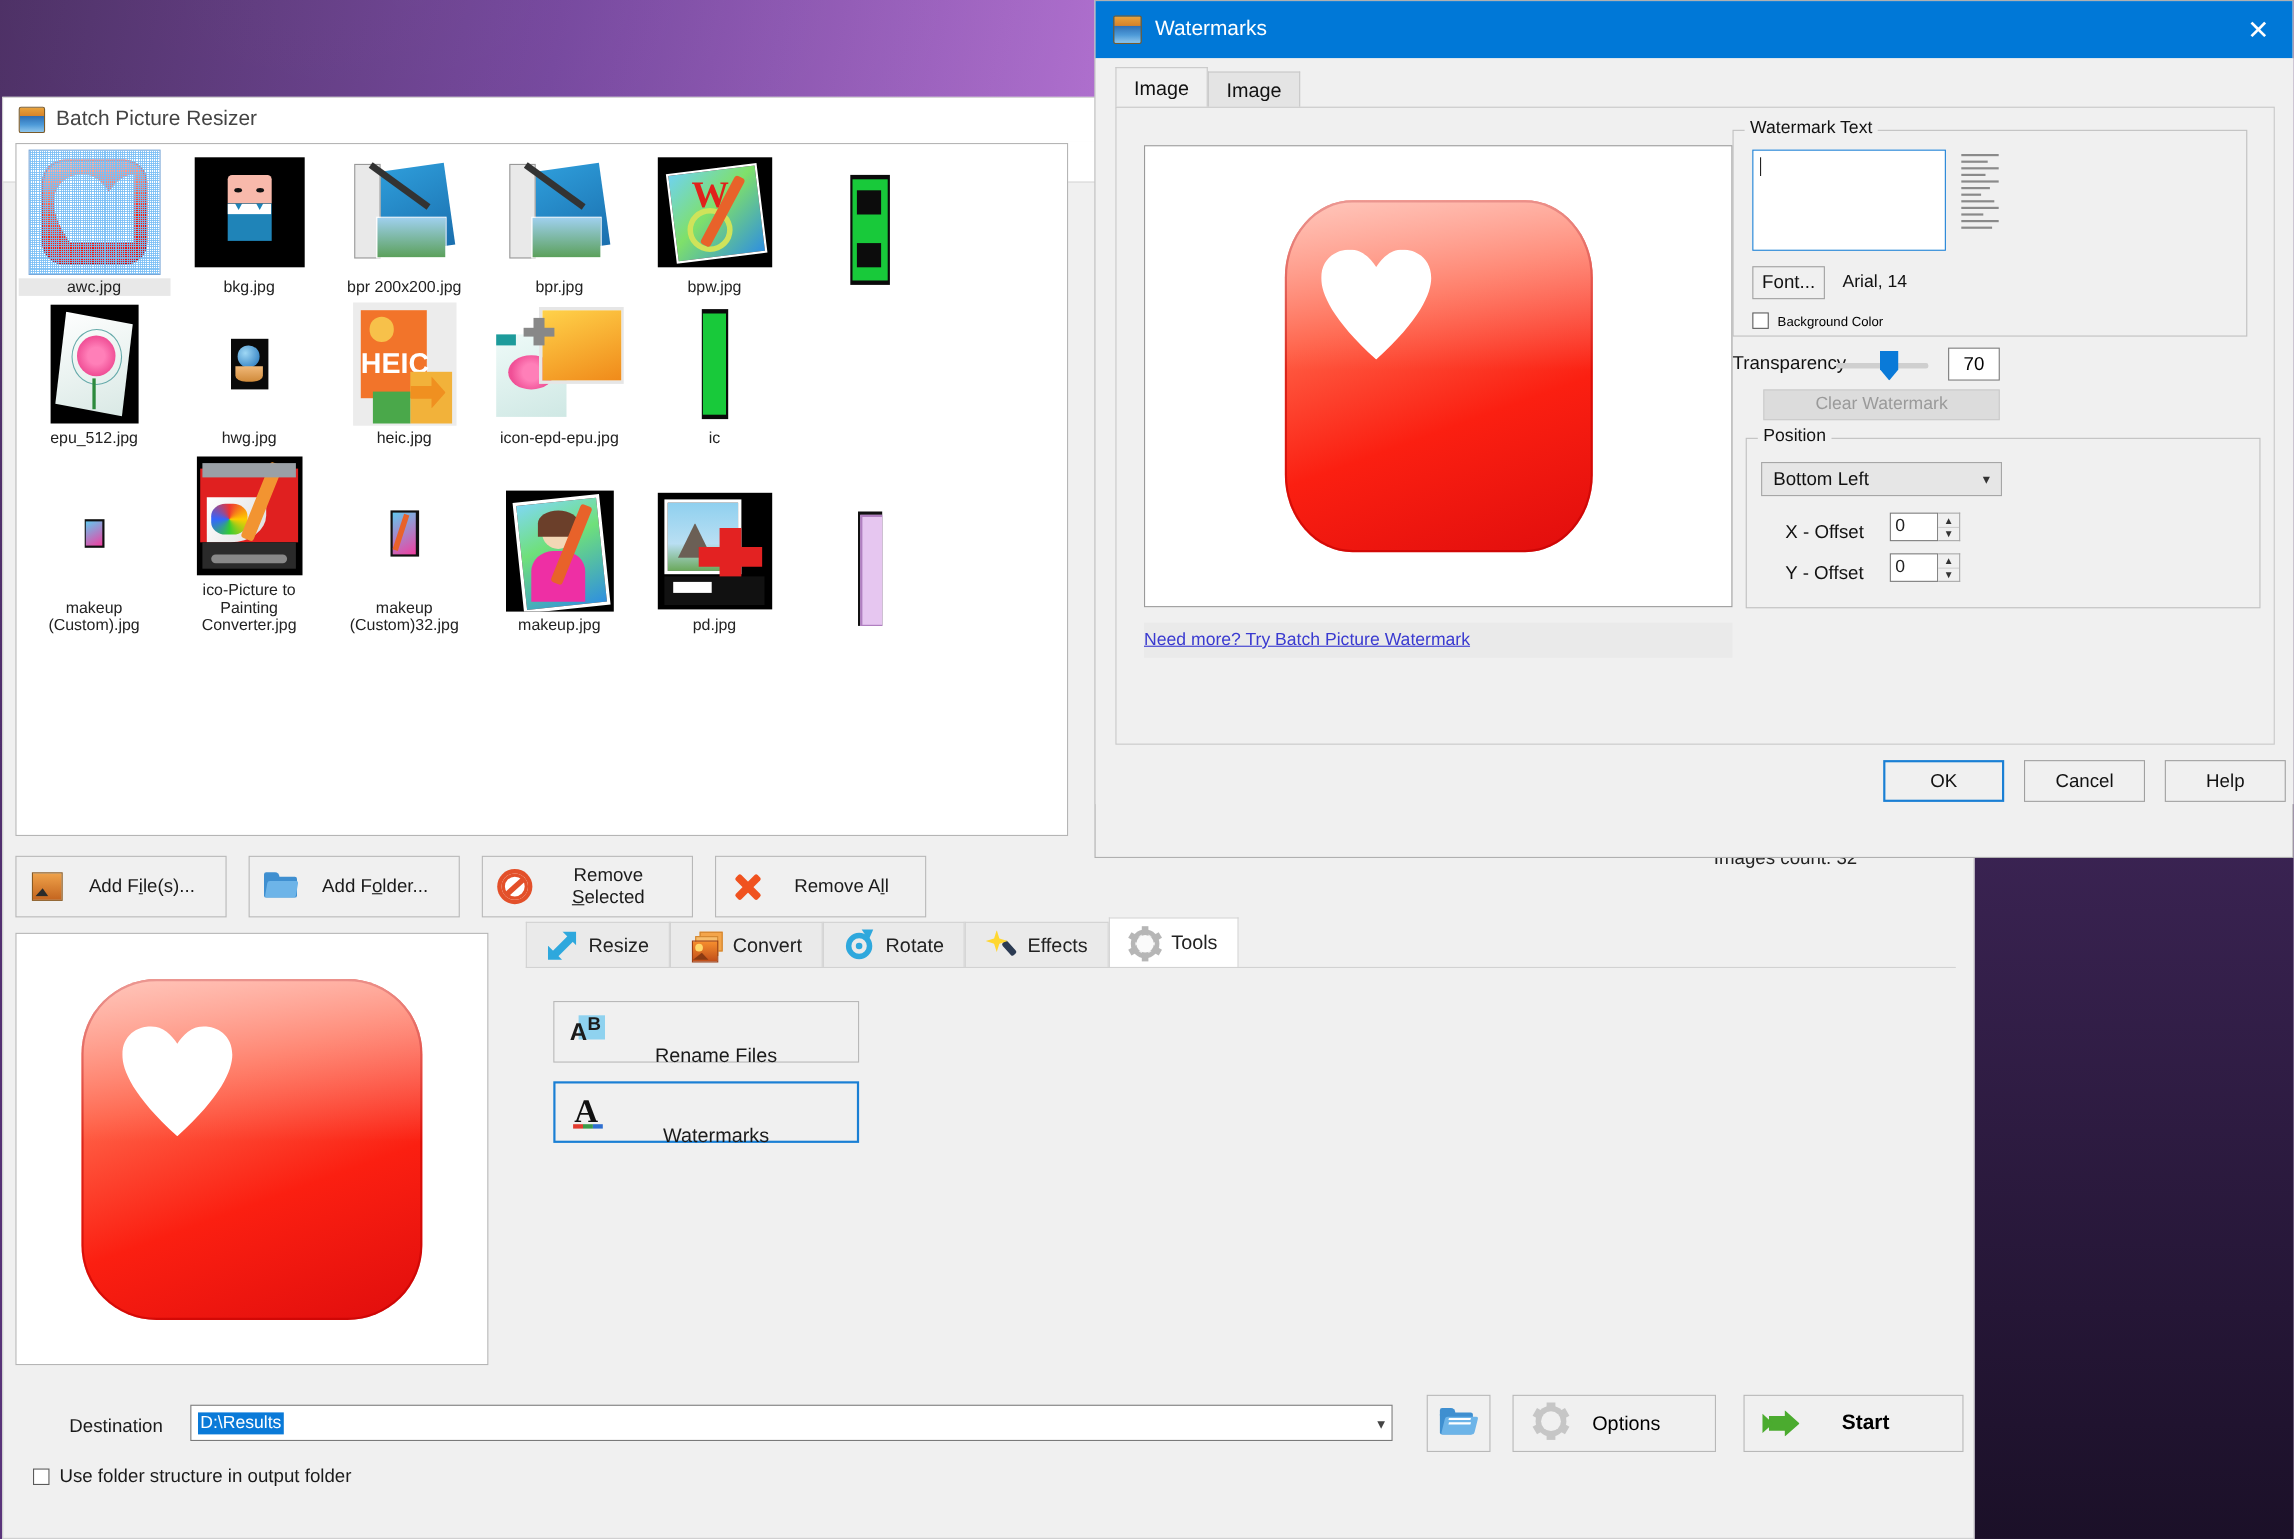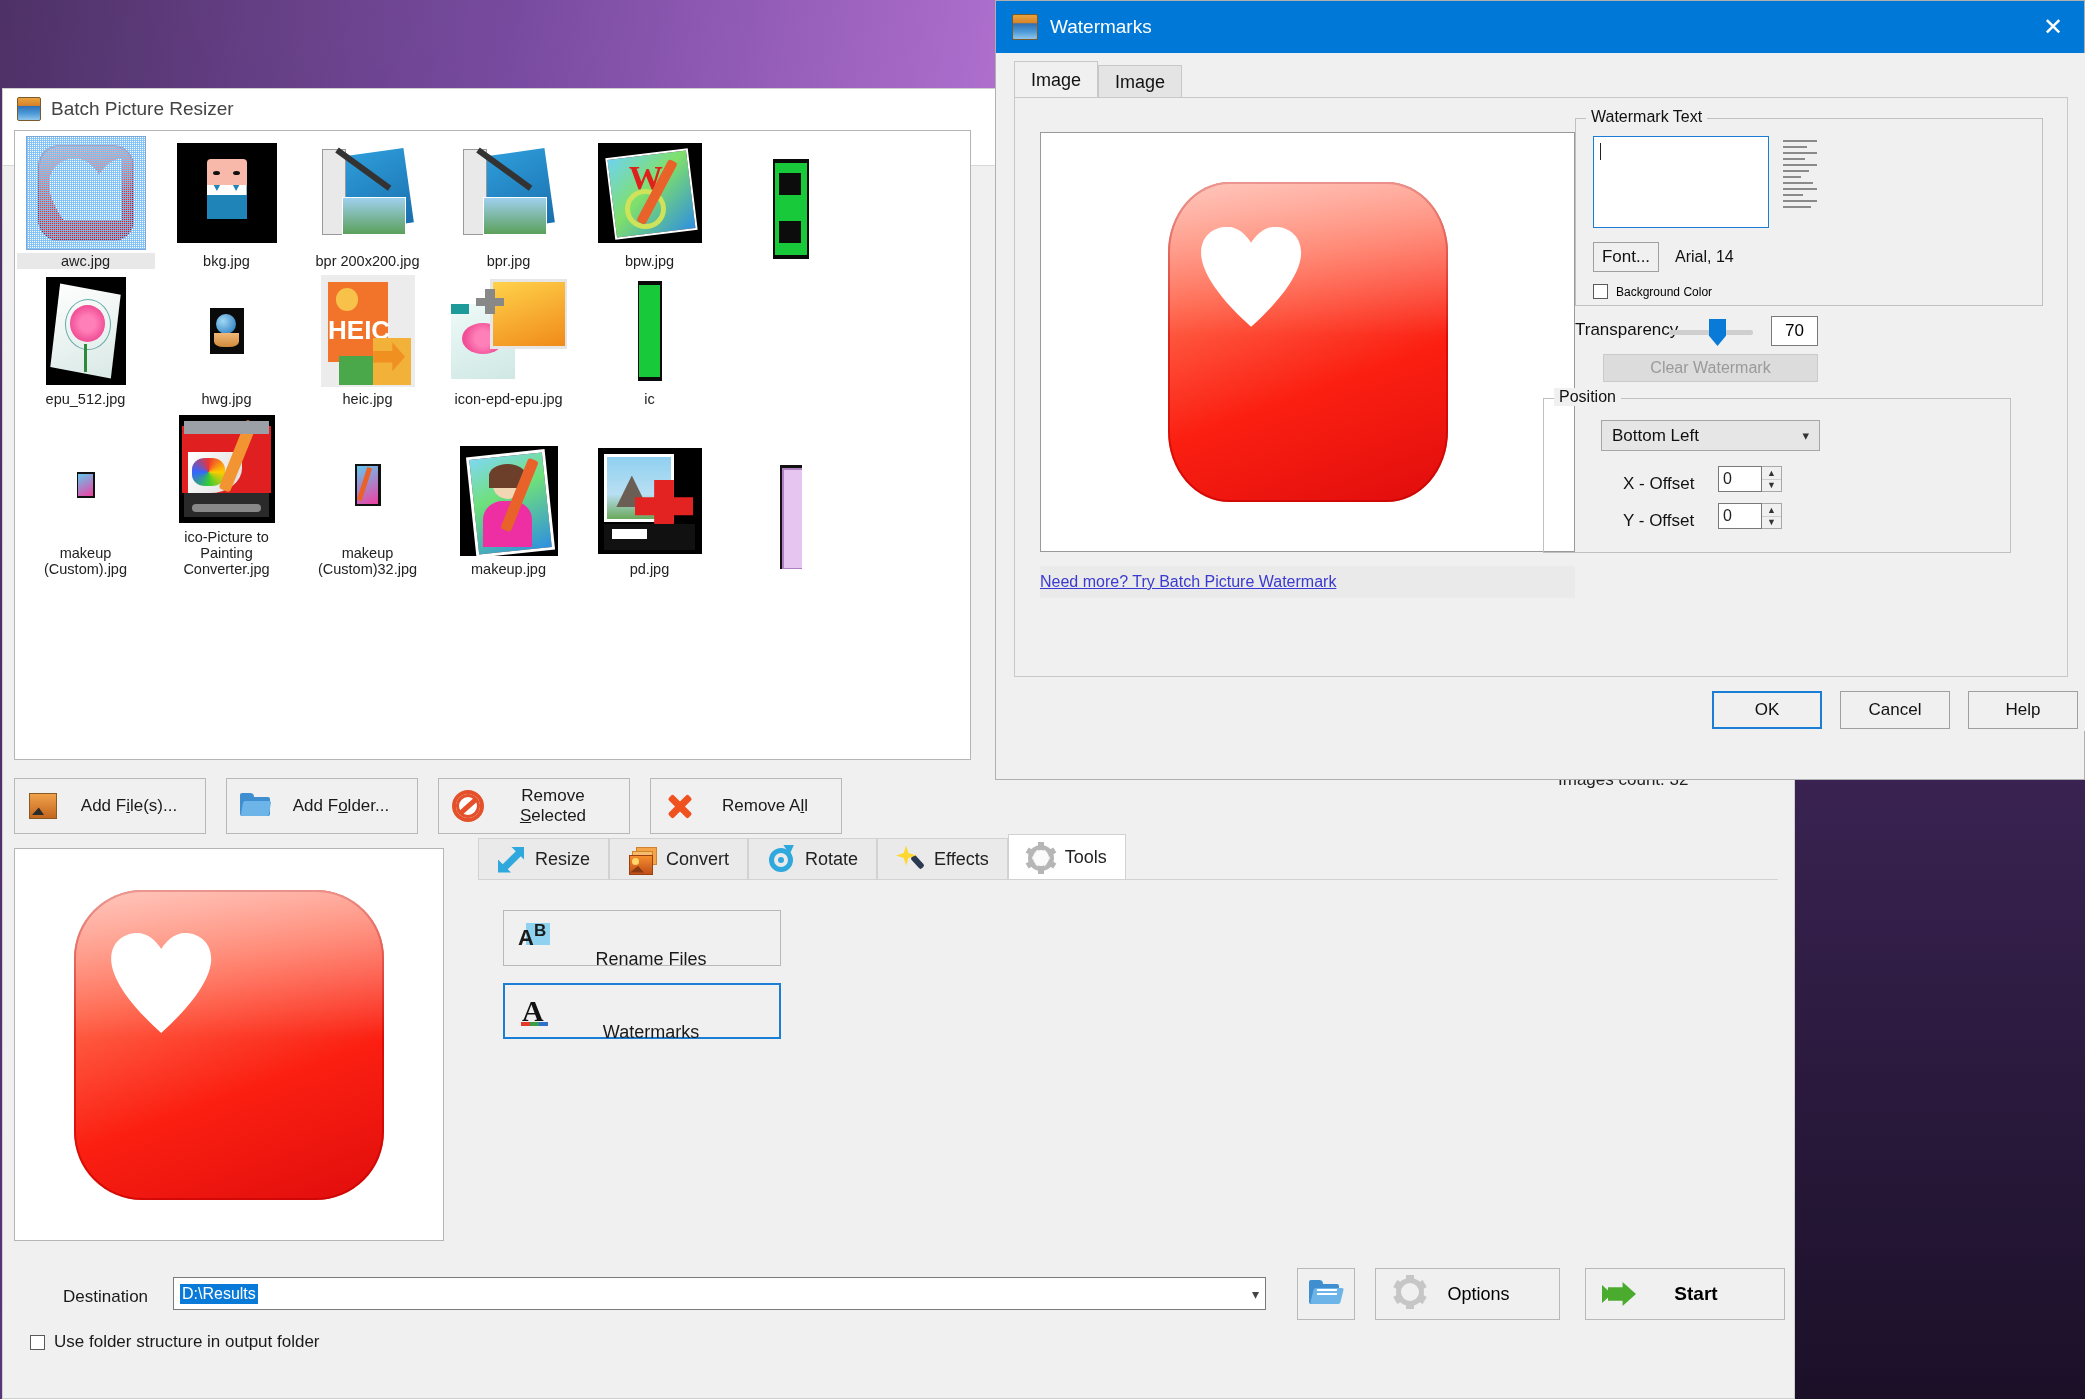--- a/index.html
+++ b/index.html
@@ -584,21 +584,21 @@
         <div style="position:absolute;left:40px;top:-11px;width:17px;height:27px;background:#0a7ad8;clip-path:polygon(0 0,100% 0,100% 62%,50% 100%,0 62%);"></div>
       </div>
       <div style="position:absolute;left:756px;top:218px;width:47px;height:30px;background:#fff;border:1px solid #7a7a7a;box-sizing:border-box;display:flex;align-items:center;justify-content:center;font-size:17px;">
         <span>70</span>
       </div>
 
       <div style="position:absolute;left:588px;top:256px;width:215px;height:28px;background:#dcdcdc;border:1px solid #cacaca;box-sizing:border-box;display:flex;align-items:center;justify-content:center;font-size:16px;color:#9a9a9a;">
         <span>Clear Watermark</span>
       </div>
 
-      <div class="grp" style="left:528px;top:300px;width:468px;height:155px;">
+      <div class="grp" style="left:572px;top:300px;width:468px;height:155px;">
         <span class="lg">Position</span>
       </div>
       <div class="sel-combo" style="position:absolute;left:586px;top:322px;width:219px;height:31px;">
         <span>Bottom Left</span>
         <span style="margin-left:auto;font-size:13px;color:#333;">▾</span>
       </div>
 
       <div style="position:absolute;left:608px;top:376px;font-size:17px;color:#111;">X - Offset</div>
       <div style="position:absolute;left:703px;top:368px;display:flex;">
         <div class="spin">

